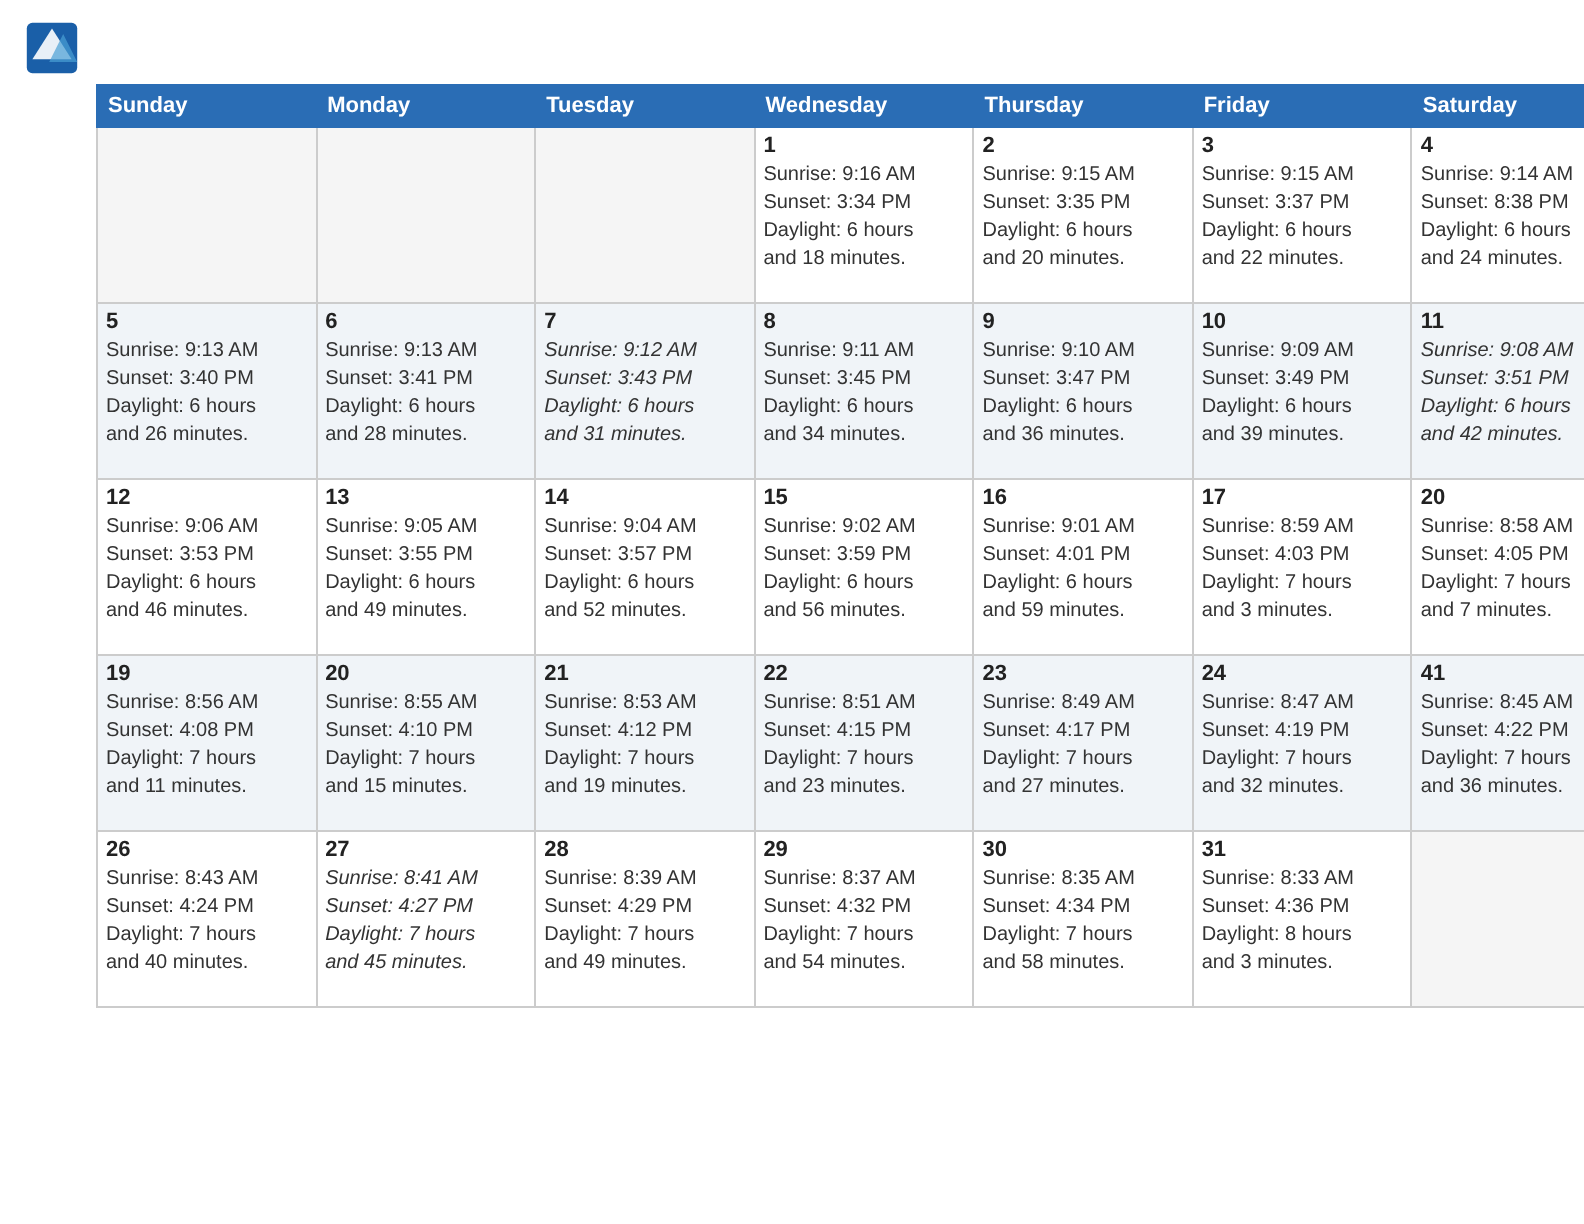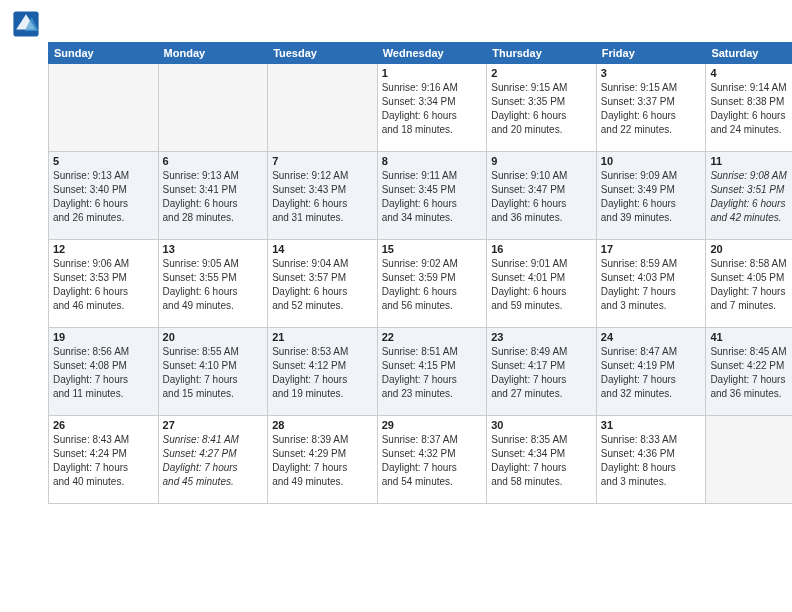--- a/index.html
+++ b/index.html
@@ -173,21 +173,21 @@
           </td>
           <td>
             <div class="day-num">6</div>
             <div class="day-info" style="white-space: pre-line;">Sunrise: 9:13 AM
 Sunset: 3:41 PM
 Daylight: 6 hours
 and 28 minutes.</div>
           </td>
           <td>
             <div class="day-num">7</div>
-            <div class="day-info" style="white-space: pre-line;">Sunrise: 9:12 AM
+            <div class="day-info" style="white-space: pre-line; font-style: italic;">Sunrise: 9:12 AM
 Sunset: 3:43 PM
 Daylight: 6 hours
 and 31 minutes.</div>
           </td>
           <td>
             <div class="day-num">8</div>
             <div class="day-info" style="white-space: pre-line;">Sunrise: 9:11 AM
 Sunset: 3:45 PM
 Daylight: 6 hours
 and 34 minutes.</div>

